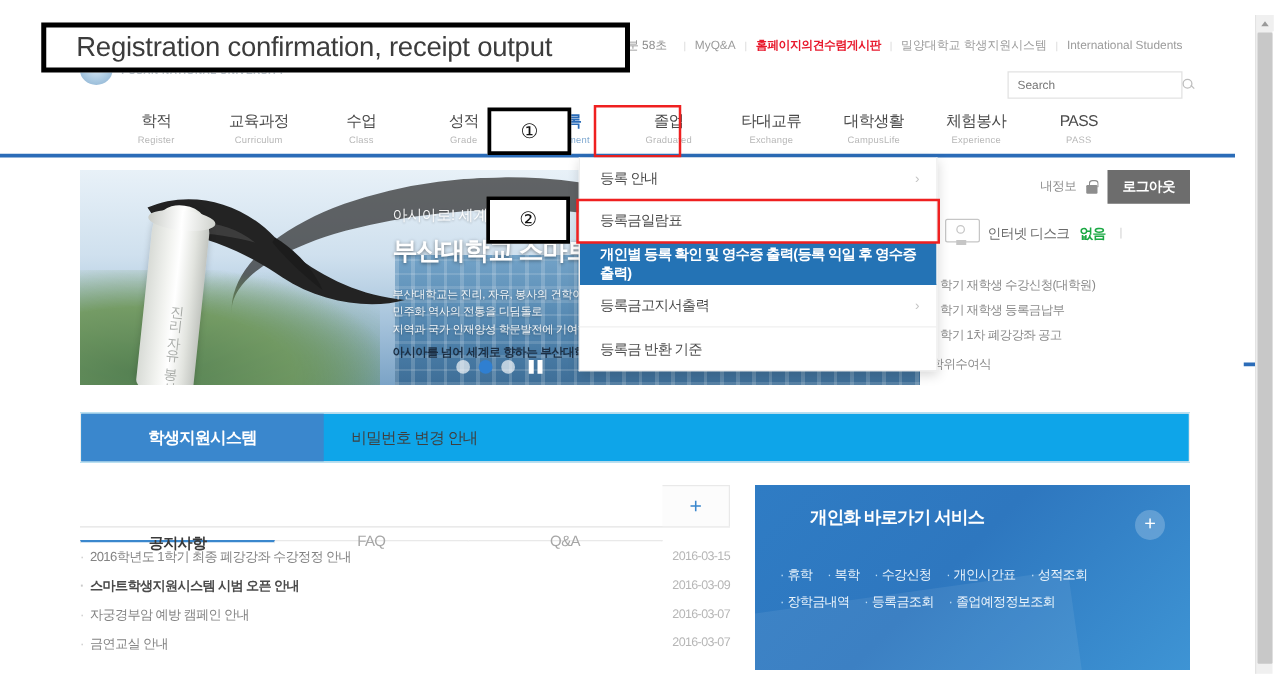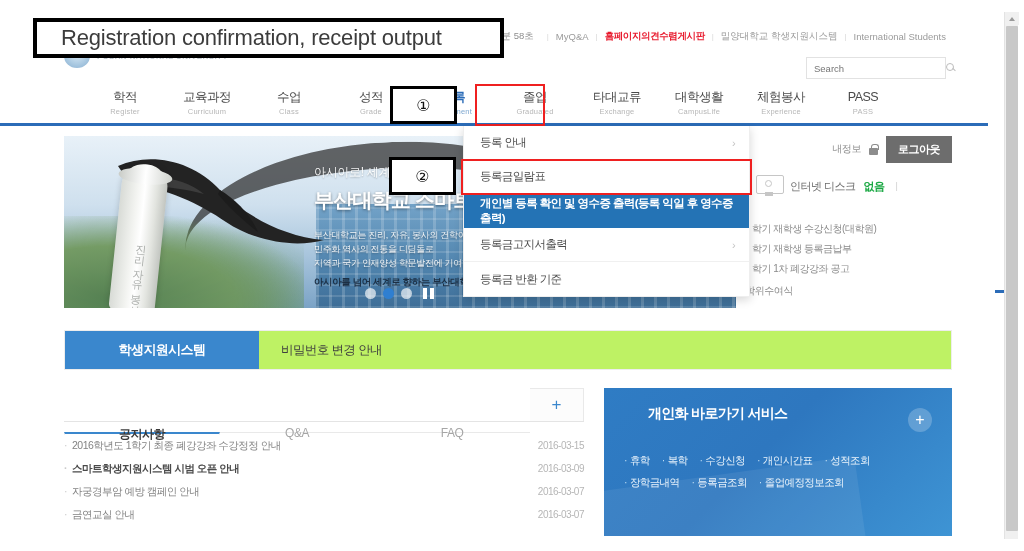--- a/index.html
+++ b/index.html
@@ -332,21 +332,21 @@
     position: absolute; left: 461px; top: 159px;
     width: 291px; height: 36px;
     border: 2px solid #ef2020; pointer-events: none; z-index: 45;
   }
 
   
   .sys-strip {
     position: absolute; left: 64px; top: 330px;
     width: 888px; height: 40px;
     display: flex; align-items: stretch;
-    background: #bef264; border: 1px solid #ededed;
+    background: #0ea5e9; border: 1px solid #ededed;
   }
   .sys-badge {
     width: 194px; background: #3a87cd;
     display: flex; align-items: center; justify-content: center;
     color: #ffffff; font-size: 13px; font-weight: bold; letter-spacing: -0.6px;
     cursor: pointer;
   }
   .sys-msg {
     flex: 1; display: flex; align-items: center; padding-left: 22px;
     font-size: 12.5px; color: #3f3f3f; letter-spacing: -0.6px;
@@ -584,22 +584,22 @@
     </div>
 
     <div class="sys-strip">
       <div class="sys-badge">학생지원시스템</div>
       <div class="sys-msg">비밀번호 변경 안내</div>
     </div>
 
     <div class="board">
       <div class="board-tabs">
         <div class="board-tab active">공지사항</div>
+        <div class="board-tab">FAQ</div>
         <div class="board-tab">Q&amp;A</div>
-        <div class="board-tab">FAQ</div>
         <div class="board-plus">+</div>
       </div>
       <div class="board-list">
         <div class="board-row">
           <span class="board-title"><span class="bullet">·</span><span>2016학년도 1학기 최종 폐강강좌 수강정정 안내</span></span>
           <span class="board-date">2016-03-15</span>
         </div>
         <div class="board-row bold">
           <span class="board-title"><span class="bullet">·</span><span>스마트학생지원시스템 시범 오픈 안내</span></span>
           <span class="board-date">2016-03-09</span>

